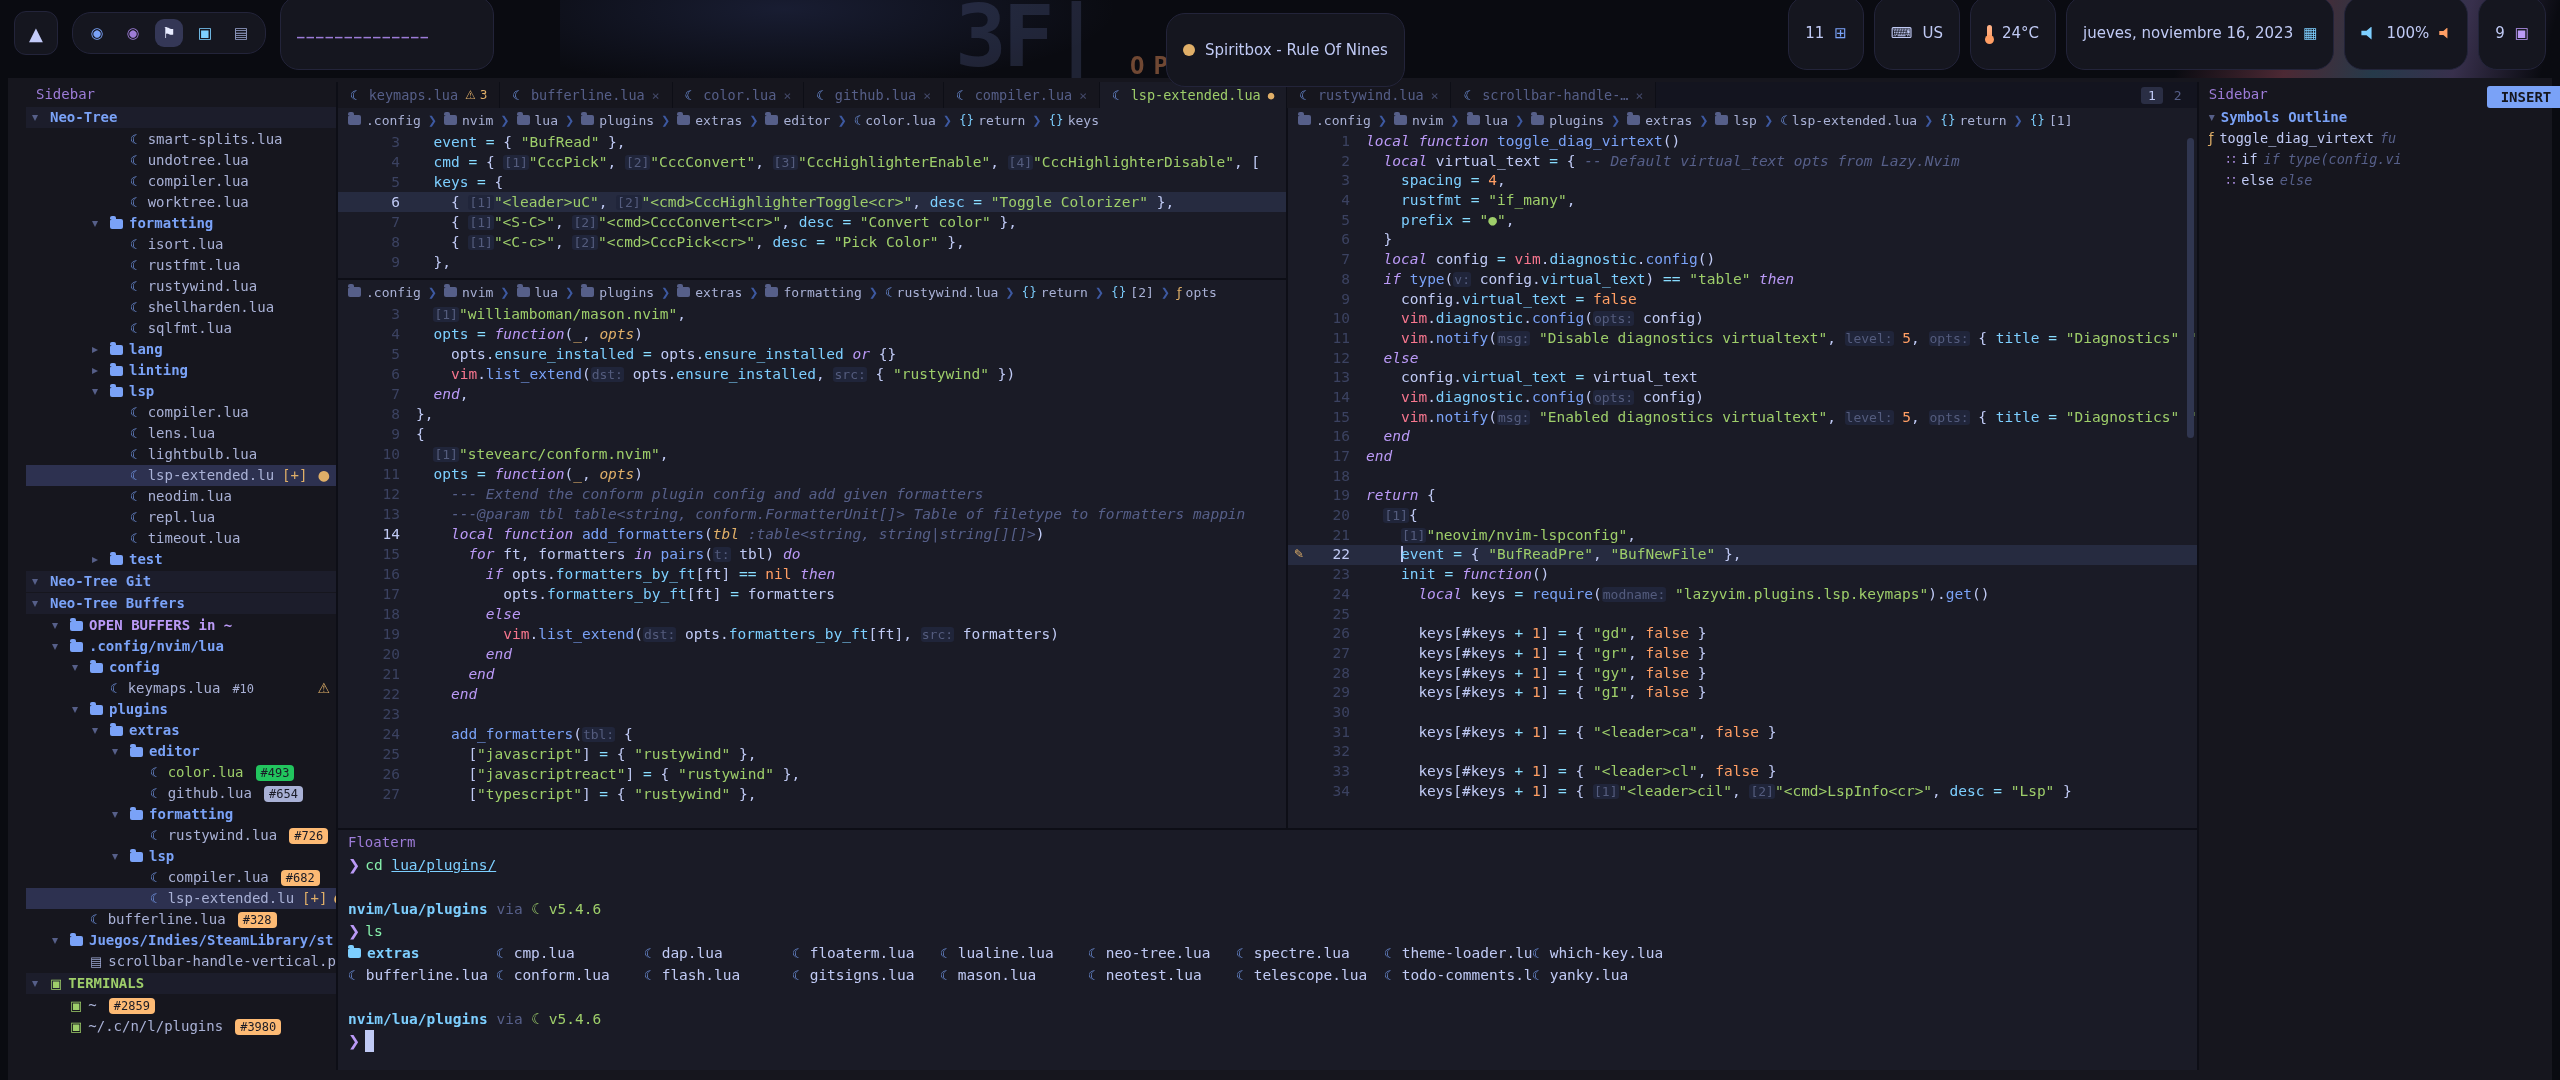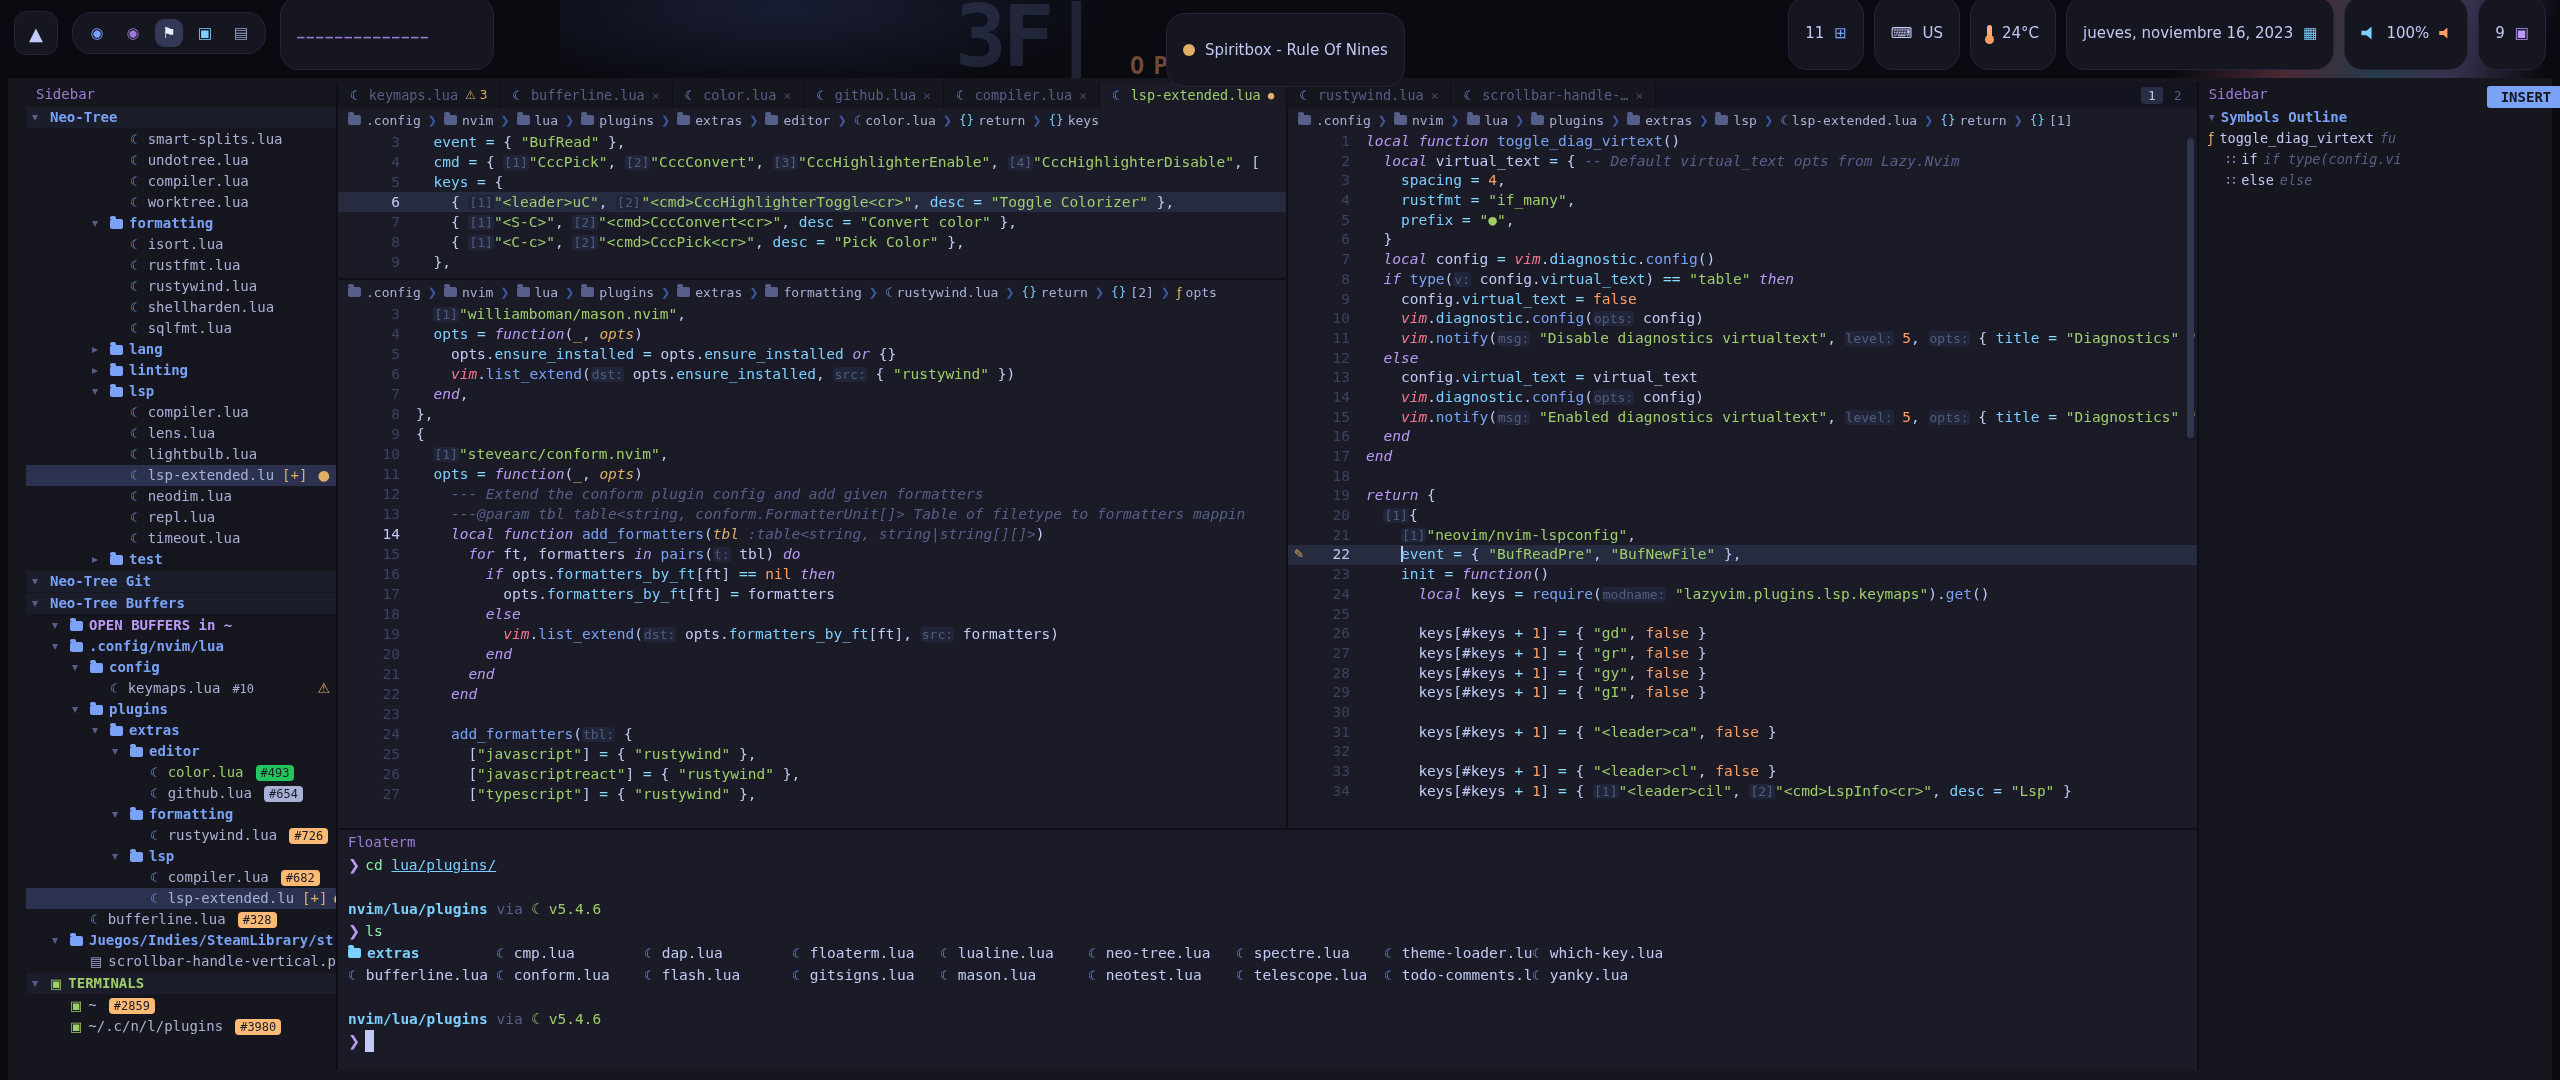--- a/index.html
+++ b/index.html
@@ -110,21 +110,21 @@
   .cursorline{background:#262b40}
   .cursorline .gutter,.cursorline-nr .gutter{color:#c0caf5}
   .tk-caret{display:inline-block;width:2px;height:16px;background:#c0caf5;vertical-align:-3px;margin-right:-2px}
 
   .tk-v{color:#c0caf5}
   .tk-f{color:#7dcfff}
   .tk-k{color:#bb9af7;font-style:italic}
   .tk-s{color:#9ece6a}
   .tk-n{color:#ff9e64}
   .tk-c{color:#565f89;font-style:italic}
-  .tk-b{color:#f7768e;font-style:italic}
+  .tk-b{color:#f7768e;}
   .tk-m{color:#7aa2f7}
   .tk-o{color:#89ddff}
   .tk-d{color:#565f89;font-style:italic}
   .tk-P{color:#e0af68;font-style:italic}
   .tk-h,.tk-i{color:#545c7e;background:#20253a;border-radius:3px;padding:0 1px;font-size:13px}
 
   .scrollbar{position:absolute;right:3px;top:30px;width:7px;height:300px;background:#303650;border-radius:4px}
 
   
   .floaterm{height:240px;flex:none;border-top:2px solid #0d0e16;background:#1a1b26;display:flex;flex-direction:column;overflow:hidden}

